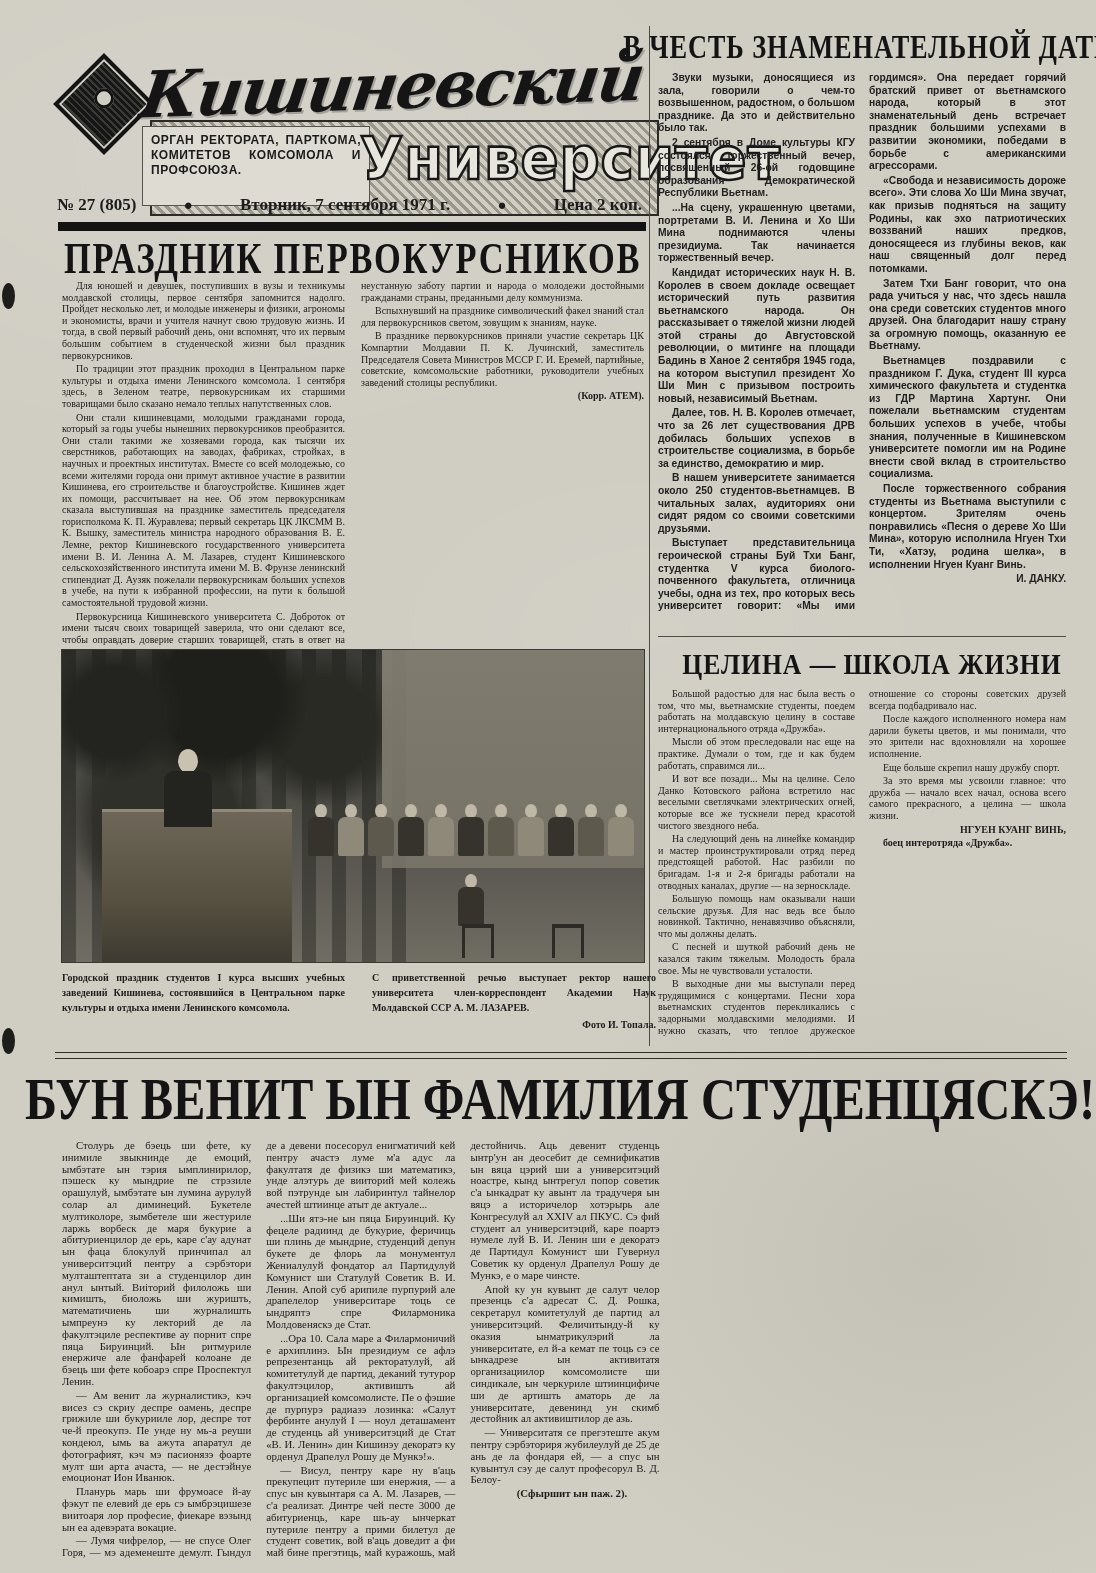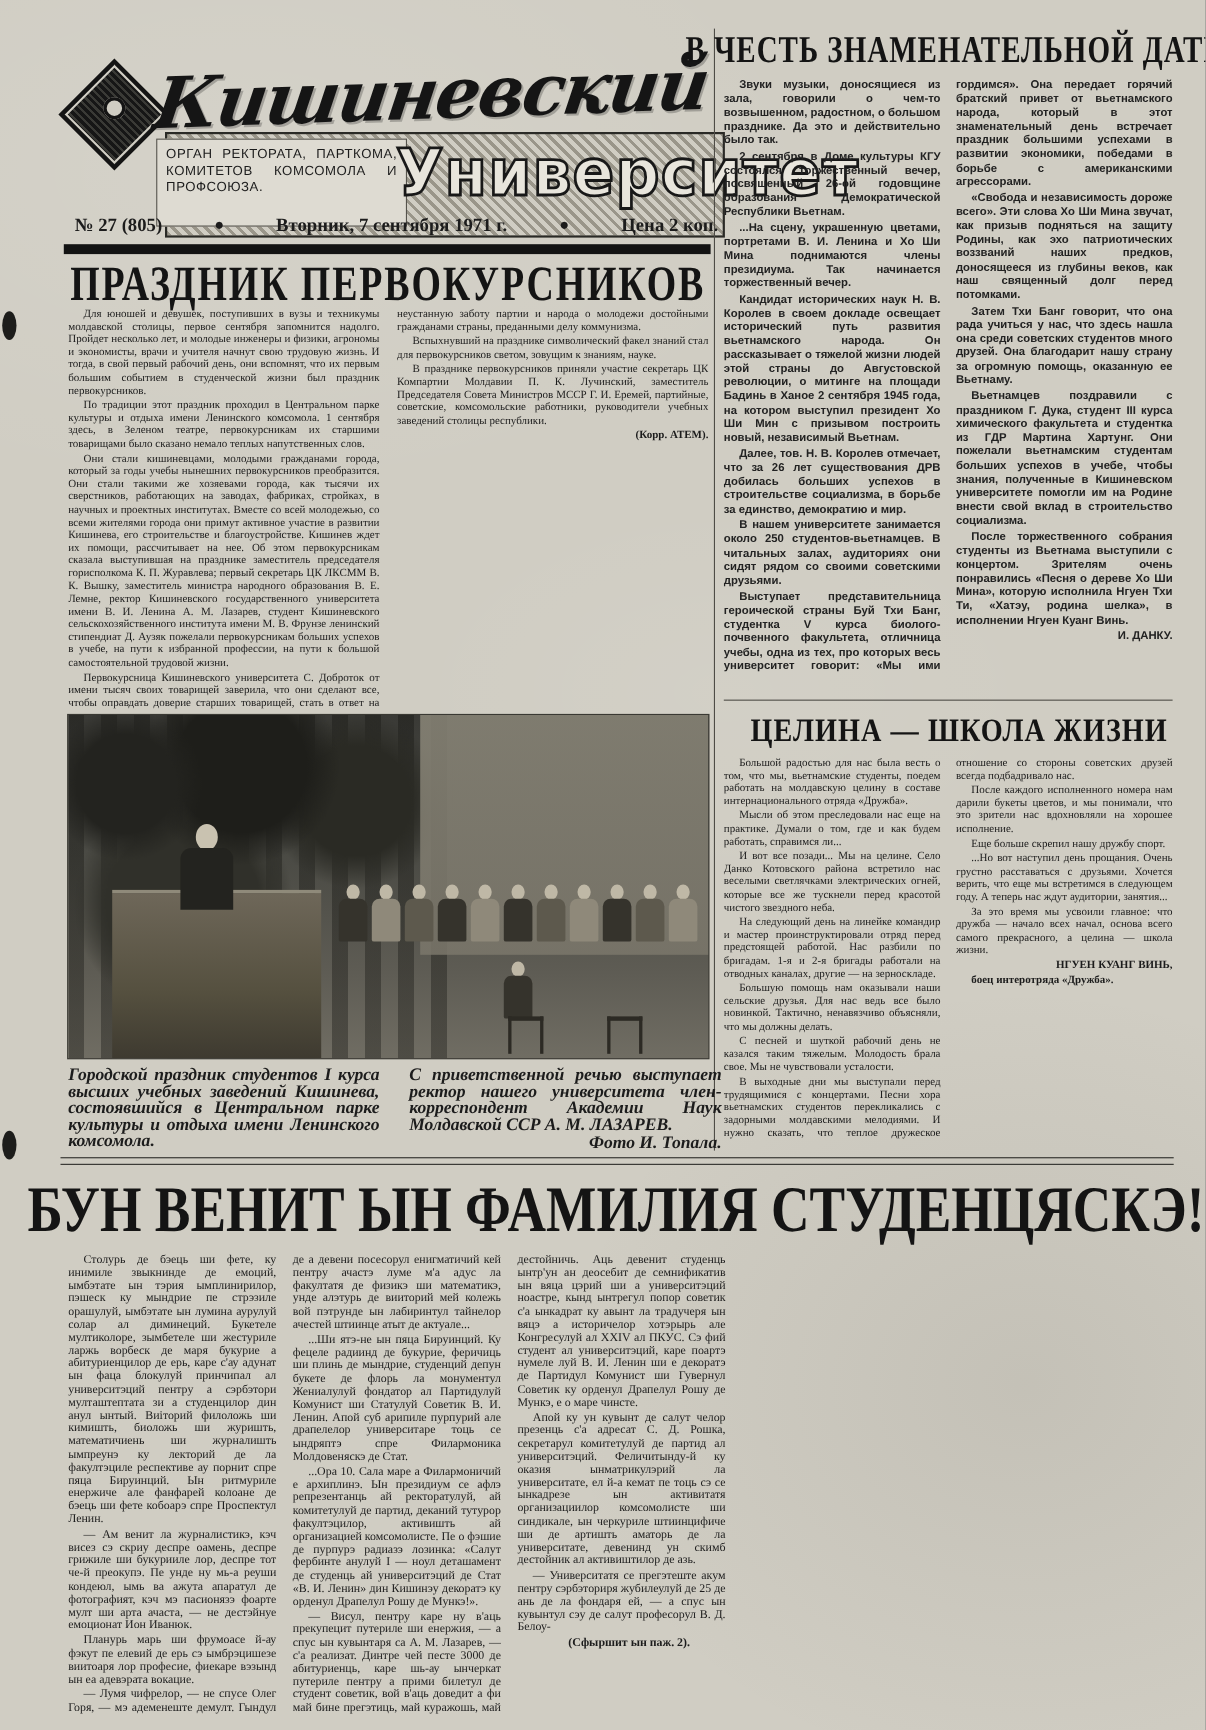--- a/index.html
+++ b/index.html
@@ -29,30 +29,30 @@
     text-shadow:2px 2px 0 rgba(20,20,20,0.25);
   }
   .hatch-band{
     left:150px;top:120px;width:505px;height:92px;
     background:repeating-linear-gradient(45deg,#9a968a 0 3px,#d0cdc3 3px 7px),
                repeating-linear-gradient(-45deg,#9a968a 0 3px,transparent 3px 7px);
     border:2px solid #2a2a26;
   }
   .organ-box{
     left:142px;top:126px;width:210px;height:66px;background:#dedbd2;border:1px solid #55534c;
-    font-family:"Liberation Sans", sans-serif;font-weight:normal;font-size:12px;line-height:15px;
+    font-family:"Liberation Sans", sans-serif;font-weight:bold;font-size:12px;line-height:15px;
     padding:6px 8px;letter-spacing:0.5px;text-align:justify;
   }
   .outline-title{
     left:360px;top:126px;width:300px;height:84px;
     font-family:"DejaVu Sans", sans-serif;font-weight:bold;font-size:56px;
     color:#e8e5dc;-webkit-text-stroke:2.5px #181818;letter-spacing:1px;
     transform:scale(1.0,1.05);white-space:nowrap;
   }
-  .issue-line{left:68px;top:193px;width:585px;height:24px;font-size:17px;font-weight:bold;
+  .issue-line{left:57px;top:193px;width:585px;height:24px;font-size:17px;font-weight:bold;
     display:flex;align-items:center;justify-content:space-between;}
   .issue-line .dot{font-size:15px;}
   .black-bar{left:58px;top:222px;width:588px;height:9px;background:#131313;}
   .hole{width:13px;height:26px;border-radius:50%;background:#1d1d1b;left:2px;}
   
   .vrule{width:1px;background:#4e4c46;}
   .hrule{height:1px;background:#4e4c46;}
   .double-rule{height:5px;border-top:1.5px solid #2c2c28;border-bottom:1px solid #2c2c28;}
   
   .headline{display:flex;align-items:center;justify-content:center;white-space:nowrap;
@@ -104,21 +104,21 @@
   .person{width:26px;height:52px;margin:2px;position:relative;}
   .person:before{content:"";position:absolute;left:7px;top:0;width:12px;height:14px;border-radius:50%;
     background:#bfb8a6;}
   .person:after{content:"";position:absolute;left:0;top:13px;width:26px;height:39px;border-radius:7px 7px 2px 2px;
     background:#35332c;}
   .person.light:after{background:#8f897a;}
   .person.mid:after{background:#5d594d;}
   .stool{position:absolute;bottom:4px;width:26px;height:30px;border-top:4px solid #2c2a24;
     border-left:3px solid #2c2a24;border-right:3px solid #2c2a24;}
   
-  .caption{font-weight:bold;font-size:16px;line-height:15px;text-align:justify;font-style:italic;}
+  .caption{font-weight:bold;font-size:10px;line-height:15px;text-align:justify;}
   .cap-left{left:62px;top:970px;width:283px;height:66px;}
   .cap-right{left:372px;top:970px;width:284px;height:66px;}
   .credit{text-align:right;font-weight:bold;margin-top:2px;}
   .ghost{left:360px;top:2px;width:700px;height:40px;opacity:0.13;filter:blur(1px);
     font-family:"Liberation Sans",sans-serif;font-weight:bold;font-size:22px;color:#3a3a36;
     letter-spacing:3px;white-space:nowrap;overflow:hidden;}
 </style>
 </head>
 <body>
 
@@ -211,21 +211,20 @@
   <div class="abs cols serif-body body-tselina">
       <p>Большой радостью для нас была весть о том, что мы, вьетнамские студенты, поедем работать на молдавскую целину в составе интернационального отряда «Дружба».</p>
       <p>Мысли об этом преследовали нас еще на практике. Думали о том, где и как будем работать, справимся ли...</p>
       <p>И вот все позади... Мы на целине. Село Данко Котовского района встретило нас веселыми светлячками электрических огней, которые все же тускнели перед красотой чистого звездного неба.</p>
       <p>На следующий день на линейке командир и мастер проинструктировали отряд перед предстоящей работой. Нас разбили по бригадам. 1-я и 2-я бригады работали на отводных каналах, другие — на зерноскладе.</p>
       <p>Большую помощь нам оказывали наши сельские друзья. Для нас ведь все было новинкой. Тактично, ненавязчиво объясняли, что мы должны делать.</p>
       <p>С песней и шуткой рабочий день не казался таким тяжелым. Молодость брала свое. Мы не чувствовали усталости.</p>
       <p>В выходные дни мы выступали перед трудящимися с концертами. Песни хора вьетнамских студентов перекликались с задорными молдавскими мелодиями. И нужно сказать, что теплое дружеское отношение со стороны советских друзей всегда подбадривало нас.</p>
       <p>После каждого исполненного номера нам дарили букеты цветов, и мы понимали, что это зрители нас вдохновляли на хорошее исполнение.</p>
       <p>Еще больше скрепил нашу дружбу спорт.</p>
-      <p>...Но вот наступил день прощания. Очень грустно расставаться с друзьями. Хочется верить, что еще мы встретимся в следующем году. А теперь нас ждут аудитории, занятия...</p>
       <p>За это время мы усвоили главное: что дружба — начало всех начал, основа всего самого прекрасного, а целина — школа жизни.</p>
     <p class="sig">НГУЕН КУАНГ ВИНЬ,</p>
     <p class="sig2">боец интеротряда «Дружба».</p>
   </div>
 
   <div class="abs double-rule" style="left:55px;top:1052px;width:1012px"></div>
   <div class="abs headline hl-bun">БУН ВЕНИТ ЫН ФАМИЛИЯ СТУДЕНЦЯСКЭ!</div>
   <div class="abs cols serif-body body-bun">
       <p>Столурь де бэець ши фете, ку инимиле звыкнинде де емоций, ымбэтате ын тэрия ымплинирилор, пэшеск ку мындрие пе стрэзиле орашулуй, ымбэтате ын лумина аурулуй солар ал диминеций. Букетеле мултиколоре, зымбетеле ши жестуриле ларжь ворбеск де маря букурие а абитуриенцилор де ерь, каре с'ау адунат ын фаца блокулуй принчипал ал университэций пентру а сэрбэтори мулташтептата зи а студенцилор дин анул ынтый. Виiторий филоложь ши кимишть, биоложь ши журишть, математичиень ши журналишть ымпреунэ ку лекторий де ла факултэциле респективе ау порнит спре пяца Бируинций. Ын ритмуриле енержиче але фанфарей колоане де бэець ши фете кобоарэ спре Проспектул Ленин.</p>
       <p>— Ам венит ла журналистикэ, кэч висез сэ скриу деспре оамень, деспре грижиле ши букурииле лор, деспре тот че-й преокупэ. Пе унде ну мь-а реуши кондеюл, ымь ва ажута апаратул де фотографият, кэч мэ пасионязэ фоарте мулт ши арта ачаста, — не дестэйнуе емоционат Ион Иванюк.</p>

